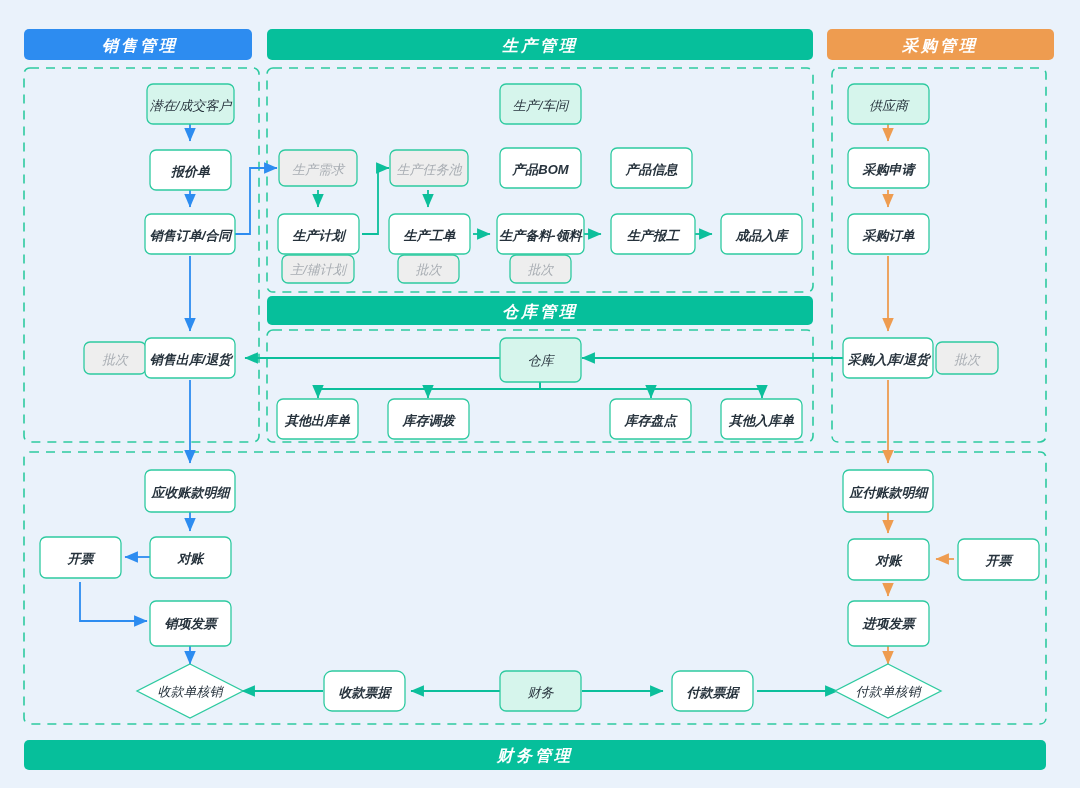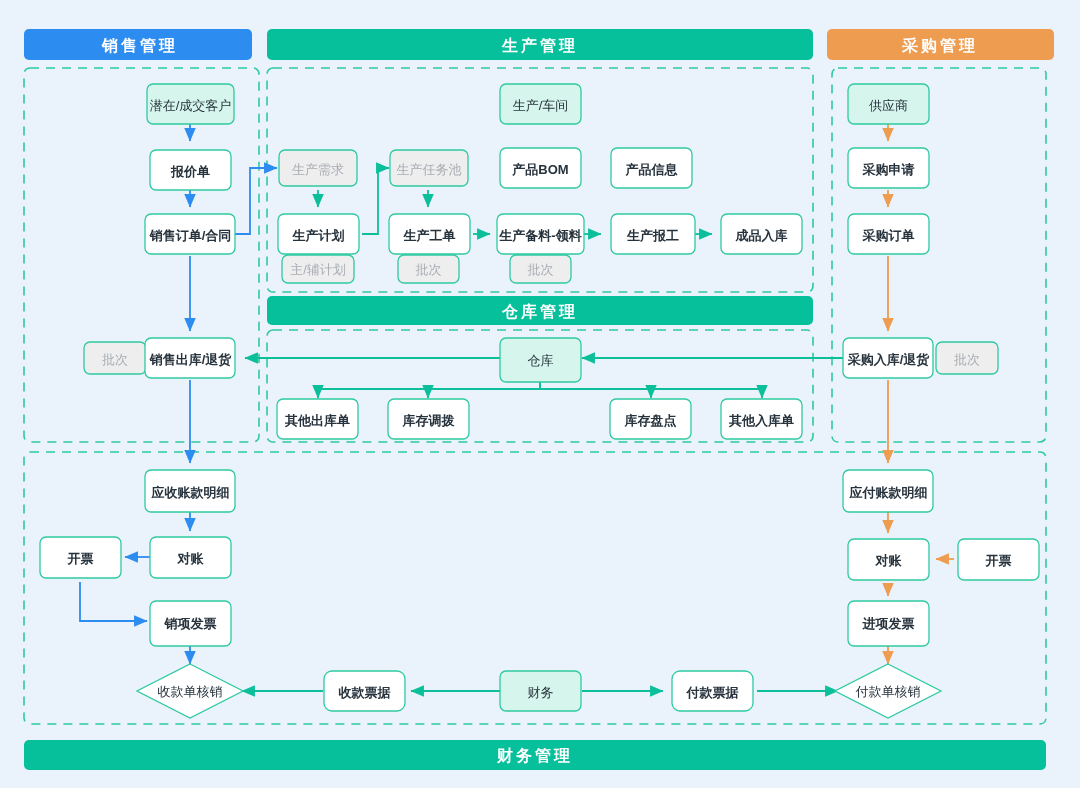--- a/index.html
+++ b/index.html
@@ -3,21 +3,21 @@
 <meta charset="utf-8">
 <style>
   html,body{margin:0;padding:0;}
   body{
     width:1080px;height:788px;
     background:#eaf2fb;
     font-family:"Liberation Sans","DejaVu Sans",sans-serif;
     overflow:hidden;
     position:relative;
   }
-  #stage{position:absolute;left:0;top:0;width:1080px;height:788px;}
+  #stage{position:absolute;left:0;top:0;width:1080px;height:788px;font-style:italic;}
   svg{position:absolute;left:0;top:0;width:1080px;height:788px;}
 
   .hdr-text{
     font-size:16px;font-weight:bold;fill:#ffffff;
     letter-spacing:3px;text-anchor:middle;dominant-baseline:central;
   }
   .node-text{
     font-size:13px;font-weight:bold;fill:#26323c;
     text-anchor:middle;dominant-baseline:central;
   }

